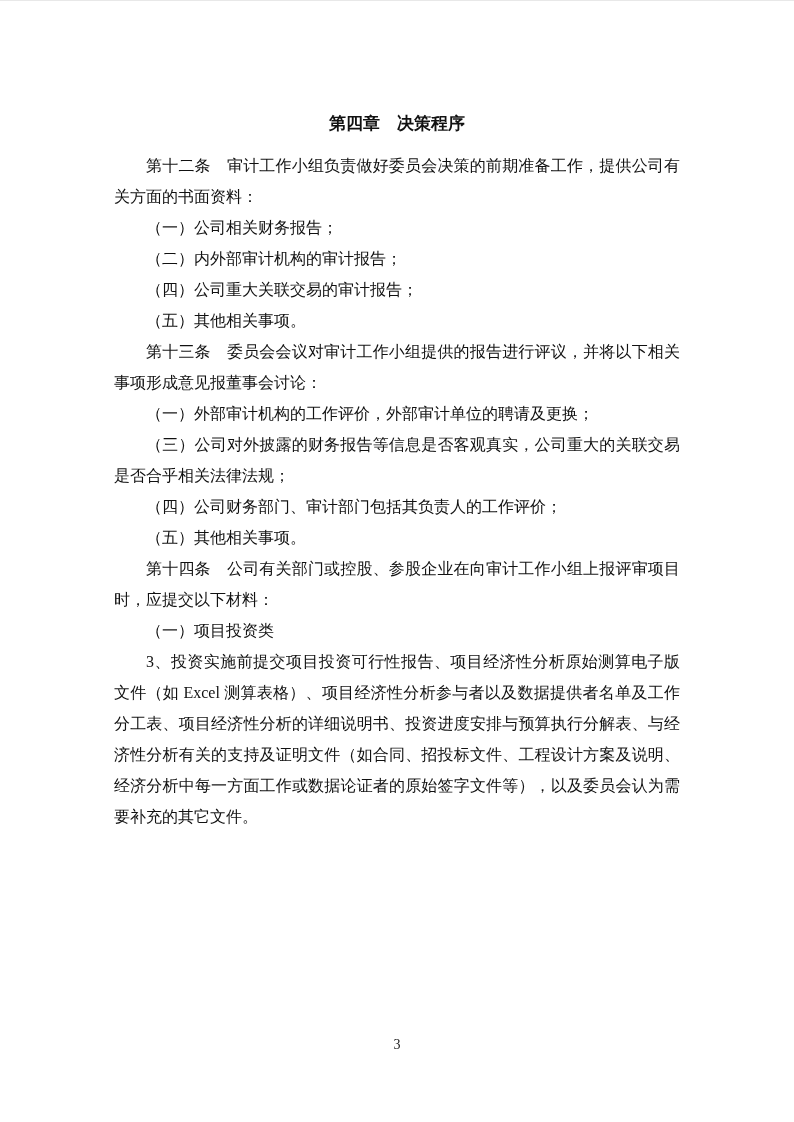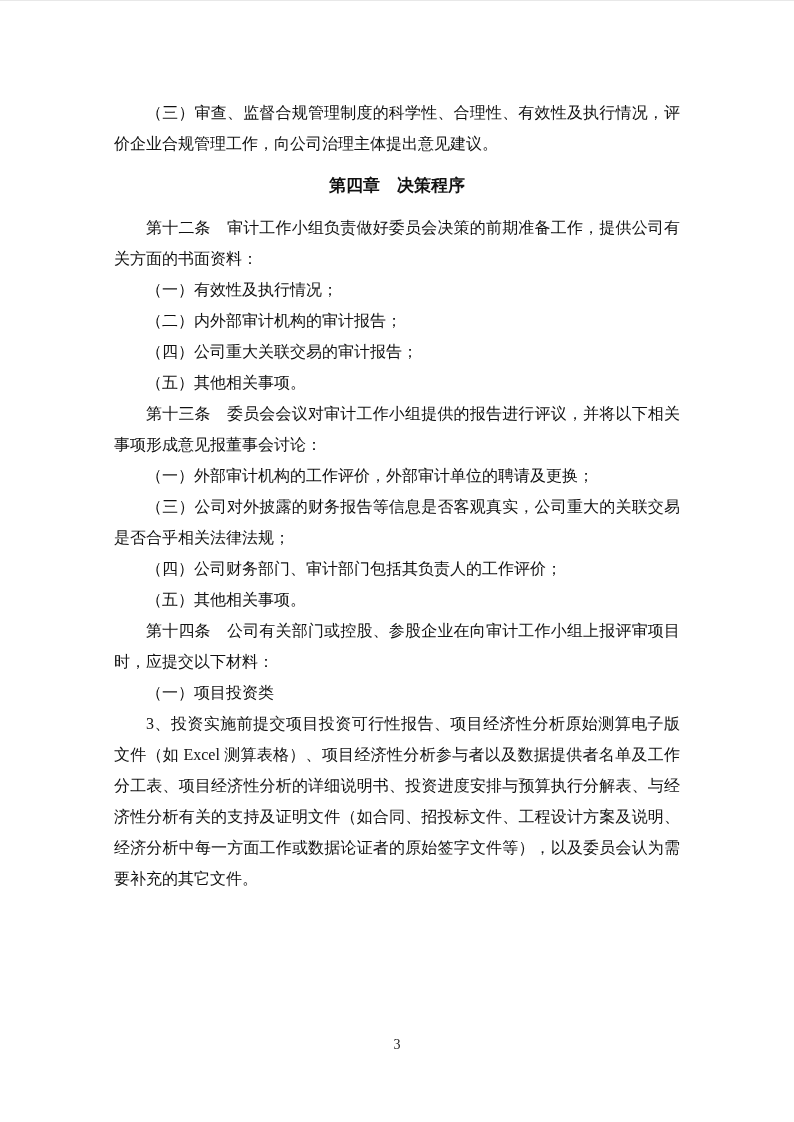--- a/index.html
+++ b/index.html
@@ -54,27 +54,26 @@
     line-height: 20px;
     color: #222222;
   }
 </style>
 </head>
 <body>
 
 <div class="page">
   <div class="content">
 
-    <p class="para">（三）审查、监督合规管理制度的科学性、合理性、有效性及执行情况，评价企业合规管理工作，向公司治理主体提出意见建议。</p>
 
     <h2 class="chapter">第四章　决策程序</h2>
 
     <p class="para"><span class="article-num">第十二条</span><span>　审计工作小组负责做好委员会决策的前期准备工作，提供公司有关方面的书面资料：</span></p>
 
-    <p class="para">（一）有效性及执行情况；</p>
+    <p class="para">（一）公司相关财务报告；</p>
     <p class="para">（二）内外部审计机构的审计报告；</p>
     <p class="para">（四）公司重大关联交易的审计报告；</p>
     <p class="para">（五）其他相关事项。</p>
 
     <p class="para"><span class="article-num">第十三条</span><span>　委员会会议对审计工作小组提供的报告进行评议，并将以下相关事项形成意见报董事会讨论：</span></p>
 
     <p class="para">（一）外部审计机构的工作评价，外部审计单位的聘请及更换；</p>
     <p class="para">（三）公司对外披露的财务报告等信息是否客观真实，公司重大的关联交易是否合乎相关法律法规；</p>
     <p class="para">（四）公司财务部门、审计部门包括其负责人的工作评价；</p>
     <p class="para">（五）其他相关事项。</p>

